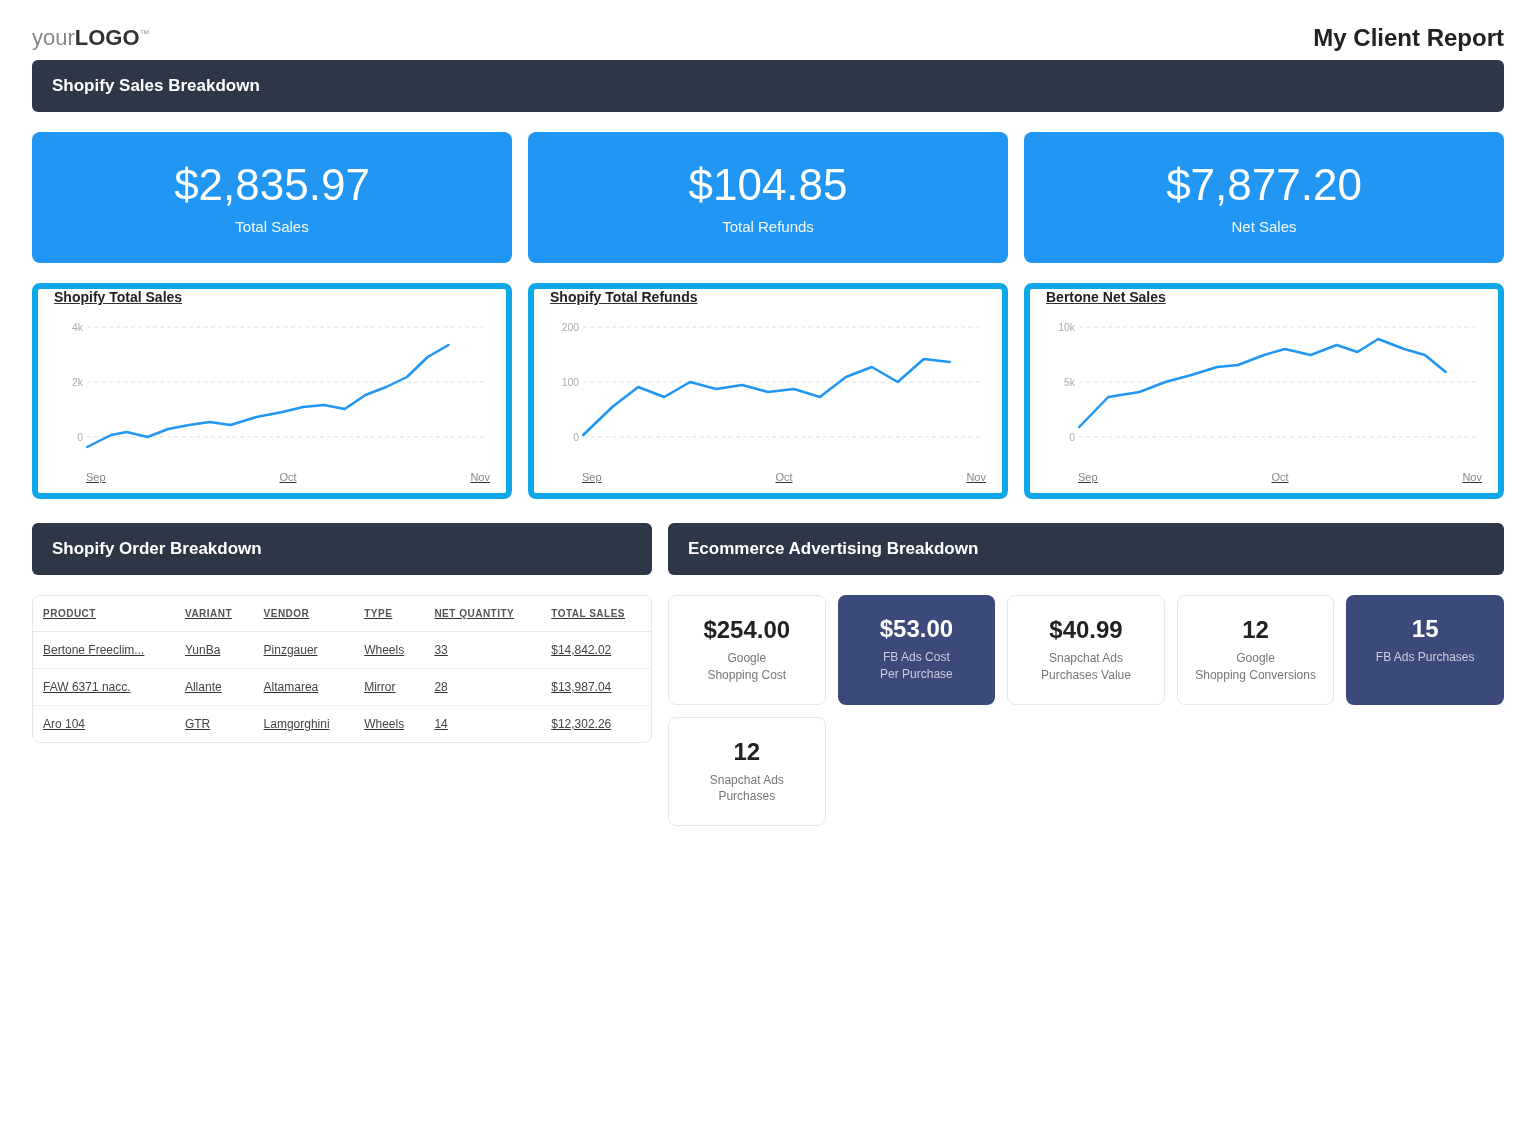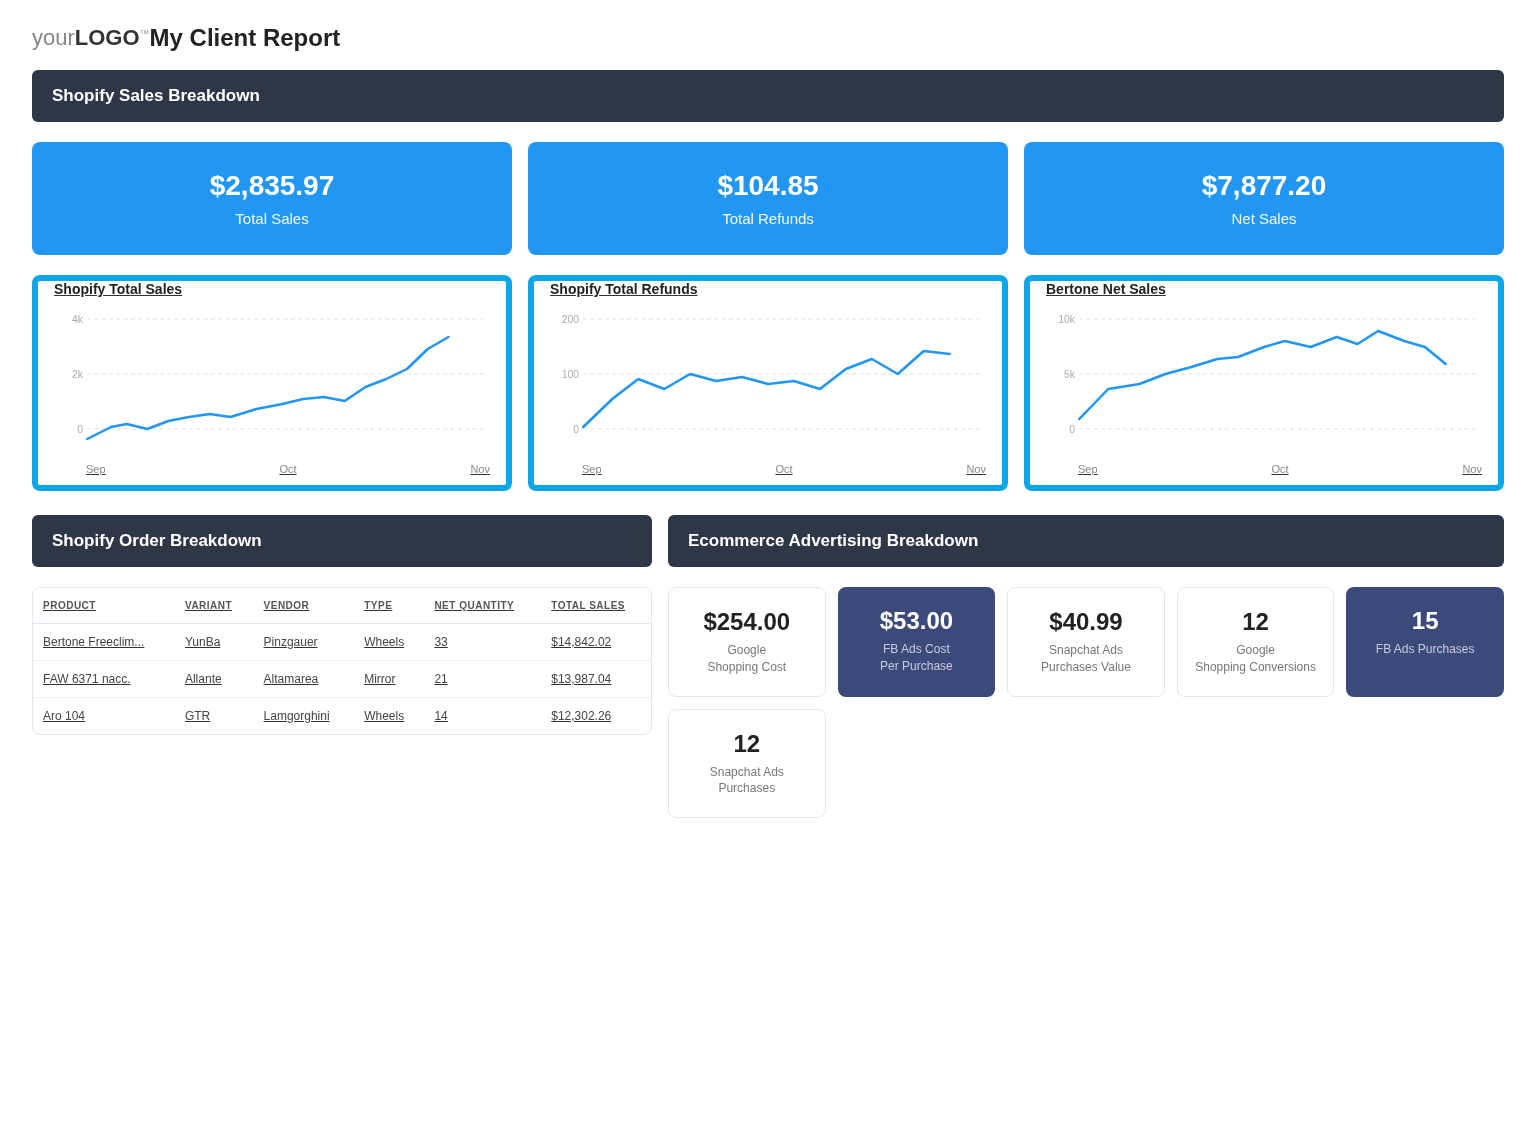--- a/index.html
+++ b/index.html
@@ -8,22 +8,23 @@
       background: #fff;
       color: #333;
       width: 1536px;
       min-height: 1121px;
       padding: 24px 32px;
     }
 
     
     .header {
       display: flex;
+      justify-content: space-between;
       align-items: center;
-      margin-bottom: 18px;
+      margin-bottom: 8px;
     }
     .logo {
       font-size: 22px;
       color: #888;
       font-weight: 300;
     }
     .logo strong {
       font-weight: 800;
       color: #333;
     }
@@ -57,22 +58,22 @@
     }
     .metric-card {
       flex: 1;
       background: #2196f3;
       border-radius: 8px;
       padding: 28px 20px;
       text-align: center;
       color: #fff;
     }
     .metric-card .value {
-      font-size: 28px;
-      font-weight: 700;
+      font-size: 44px;
+      font-weight: 400;
       margin-bottom: 8px;
     }
     .metric-card .label {
       font-size: 15px;
       font-weight: 400;
       opacity: 0.95;
     }
 
     
     .charts-row {
@@ -313,21 +314,21 @@
               <td>Pinzgauer</td>
               <td>Wheels</td>
               <td>33</td>
               <td>$14,842.02</td>
             </tr>
             <tr>
               <td>FAW 6371 nacc.</td>
               <td>Allante</td>
               <td>Altamarea</td>
               <td>Mirror</td>
-              <td>21</td>
+              <td>28</td>
               <td>$13,987.04</td>
             </tr>
             <tr>
               <td>Aro 104</td>
               <td>GTR</td>
               <td>Lamgorghini</td>
               <td>Wheels</td>
               <td>14</td>
               <td>$12,302.26</td>
             </tr>

